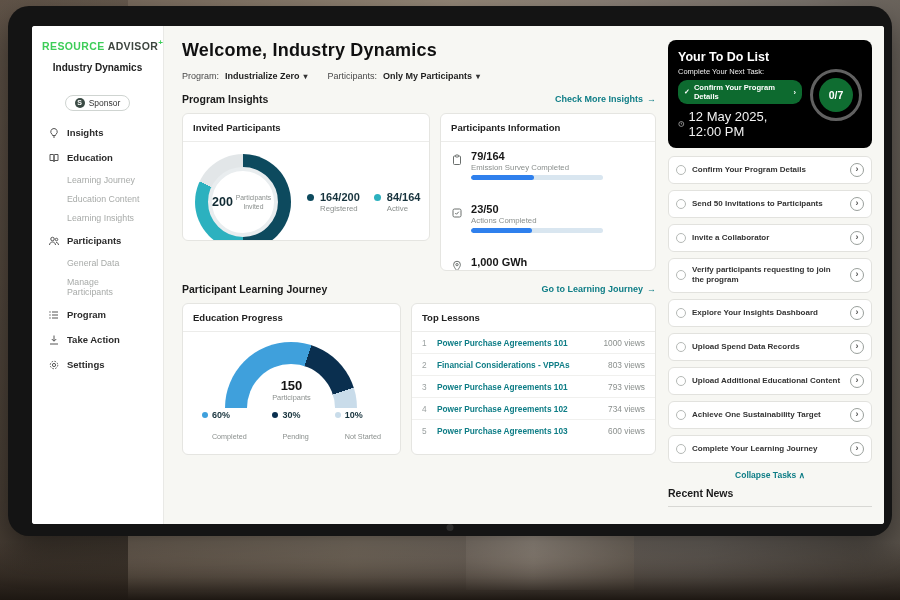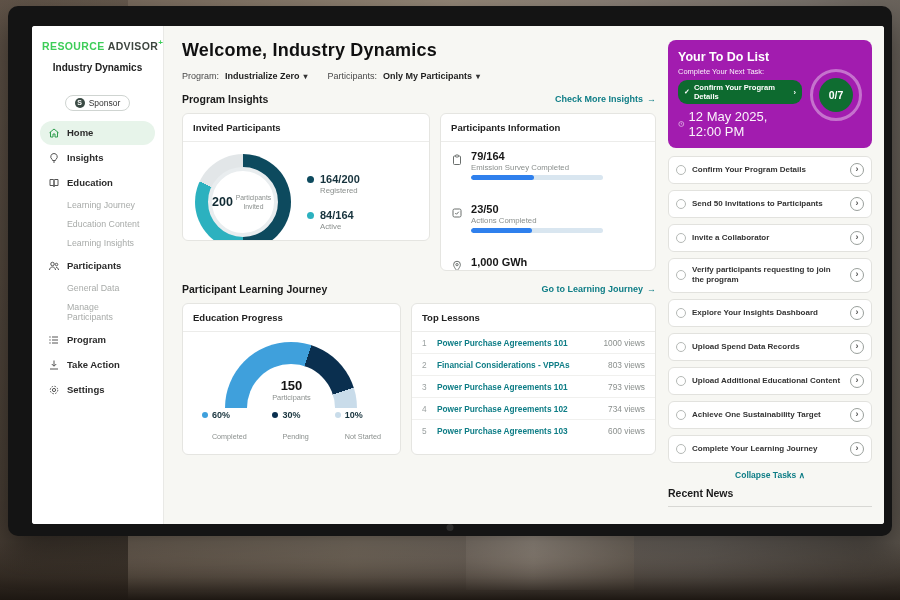--- a/index.html
+++ b/index.html
@@ -11,21 +11,21 @@
       background:linear-gradient(100deg,#6e6054 0%,#857768 25%,#968979 45%,#8d8278 60%,#7a736c 80%,#5a534b 100%);}
   .bg-left{position:absolute;left:0;top:0;width:128px;height:100%;
       background:linear-gradient(180deg,rgba(70,60,50,.35),rgba(40,33,26,.65));}
   .stand-neck{position:absolute;left:466px;top:520px;width:168px;height:70px;
       background:linear-gradient(90deg,#9d9185,#b5a99c 40%,#8c8175);}
   .bg-bottom{position:absolute;left:0;bottom:0;width:100%;height:58px;
       background:linear-gradient(180deg,rgba(35,28,22,0),rgba(35,28,22,.55) 60%,#1d1712 100%);}
 
   
   .monitor{position:absolute;left:8px;top:6px;width:884px;height:530px;background:#141414;
-      border-radius:10px;box-shadow:0 14px 34px rgba(0,0,0,.5);}
+      border-radius:21px;box-shadow:0 14px 34px rgba(0,0,0,.5);}
   .cam-dot{position:absolute;left:50%;bottom:5px;transform:translateX(-50%);
       width:7px;height:7px;border-radius:50%;background:#2d2d2d;}
   .screen{position:absolute;left:24px;top:20px;width:852px;height:498px;background:#fff;
       border-radius:3px;overflow:hidden;display:flex;}
 
   
   .sidebar{width:132px;flex-shrink:0;background:#fff;border-right:1px solid #e9e9e6;
       padding:10px 8px;box-sizing:border-box;}
   .logo{font-size:10.5px;font-weight:bold;letter-spacing:.4px;padding:2px 2px 6px;white-space:nowrap}
   .logo-green{color:#3dcd58}.logo-dark{color:#3d453f}
@@ -67,21 +67,21 @@
   .card.edu{flex:1;height:152px}
   .card.lessons{flex:1.12;height:152px}
 
   
   .invited-body{display:flex;align-items:center;gap:16px;padding:12px 12px}
   .donut{position:relative;width:96px;height:96px;border-radius:50%;flex-shrink:0}
   .donut-inner{position:absolute;inset:13px;border-radius:50%;background:#fff;border:4px solid #e9edef;
       display:flex;flex-direction:row;align-items:center;justify-content:center;text-align:center}
   .donut-value{font-size:12.5px;font-weight:bold;color:#102a33}
   .donut-label{font-size:6.8px;color:#8a8f8d;width:44px;line-height:1.2;margin-top:1px}
-  .leg{display:flex;flex-direction:column;gap:14px}
+  .leg{display:flex;flex-direction:row;gap:14px}
   .leg-item{display:flex;gap:6px;align-items:flex-start}
   .leg-dot{width:7px;height:7px;border-radius:50%;margin-top:3px;flex-shrink:0}
   .leg-value{font-size:11px;font-weight:bold;color:#17333d}
   .leg-label{font-size:7.8px;color:#8a8f8d;margin-top:1px}
 
   
   .stats{padding:8px 10px;display:flex;flex-direction:column;gap:23px}
   .stat{display:flex;gap:8px}
   .stat-icon{width:12px;height:12px;color:#6a6f6d;margin-top:2px;flex-shrink:0}
   .stat-icon svg{width:12px;height:12px}
@@ -104,21 +104,21 @@
   .gleg .leg-dot{width:6px;height:6px;margin-top:2px}
 
   
   .lesson{display:flex;align-items:center;gap:7px;padding:5.5px 10px;border-bottom:1px solid #f0f0ee;font-size:8.3px}
   .lesson:last-child{border-bottom:none}
   .lesson-rank{color:#9aa0a0;width:8px;flex-shrink:0}
   .lesson-title{color:#0e7d86;font-weight:bold;flex:1;white-space:nowrap;overflow:hidden;text-overflow:ellipsis;cursor:pointer}
   .lesson-views{color:#8a8f8d;flex-shrink:0}
 
   
-  .todo-card{background:#a21caf;border-radius:8px;color:#fff;padding:10px 10px 9px;display:flex;gap:8px;margin-bottom:8px}
+  .todo-card{background:#000000;border-radius:8px;color:#fff;padding:10px 10px 9px;display:flex;gap:8px;margin-bottom:8px}
   .todo-left{flex:1;min-width:0}
   .todo-title{font-size:12.5px;font-weight:bold;margin-bottom:3px}
   .todo-sub{font-size:7.5px;opacity:.92;margin-bottom:4px}
   .todo-pill{display:flex;align-items:center;gap:4px;background:#0d6a2f;border-radius:9px;padding:3px 6px;
       font-size:7.6px;font-weight:bold;cursor:pointer;width:fit-content}
   .pill-check{font-size:7px}
   .pill-arrow{margin-left:2px}
   .todo-time{display:flex;gap:4px;align-items:center;font-size:13px;margin-top:5px;opacity:.95}
   .todo-time svg{width:8px;height:8px}
   .todo-ring{width:46px;height:46px;border-radius:50%;border:3px solid rgba(255,255,255,.38);
@@ -153,28 +153,20 @@
       <div class="logo">
         <span class="logo-green">RESOURCE</span>
         <span class="logo-dark">ADVISOR</span><span class="logo-plus">+</span>
       </div>
       <div class="org">Industry Dynamics</div>
       <div class="badge">
         <span class="badge-s">S</span>
         <span>Sponsor</span>
       </div>
 
-      <div class="nav-item active">
-        <span class="nav-icon">
-            <svg viewBox="0 0 24 24">
-              <path d="M3 11.5 12 4l9 7.5M5 10v10h5v-6h4v6h5V10" fill="none" stroke="currentColor" stroke-width="2"></path>
-            </svg>
-          </span>
-        <span class="nav-label">Home</span>
-      </div>
       <div class="nav-item">
         <span class="nav-icon">
             <svg viewBox="0 0 24 24">
               <path d="M12 3a6.5 6.5 0 0 0-4 11.6c.6.5 1 1.4 1 2.4h6c0-1 .4-1.9 1-2.4A6.5 6.5 0 0 0 12 3z" fill="none" stroke="currentColor" stroke-width="2"></path>
               <path d="M10 20h4" stroke="currentColor" stroke-width="2"></path>
             </svg>
           </span>
         <span class="nav-label">Insights</span>
       </div>
       <div class="nav-item">

